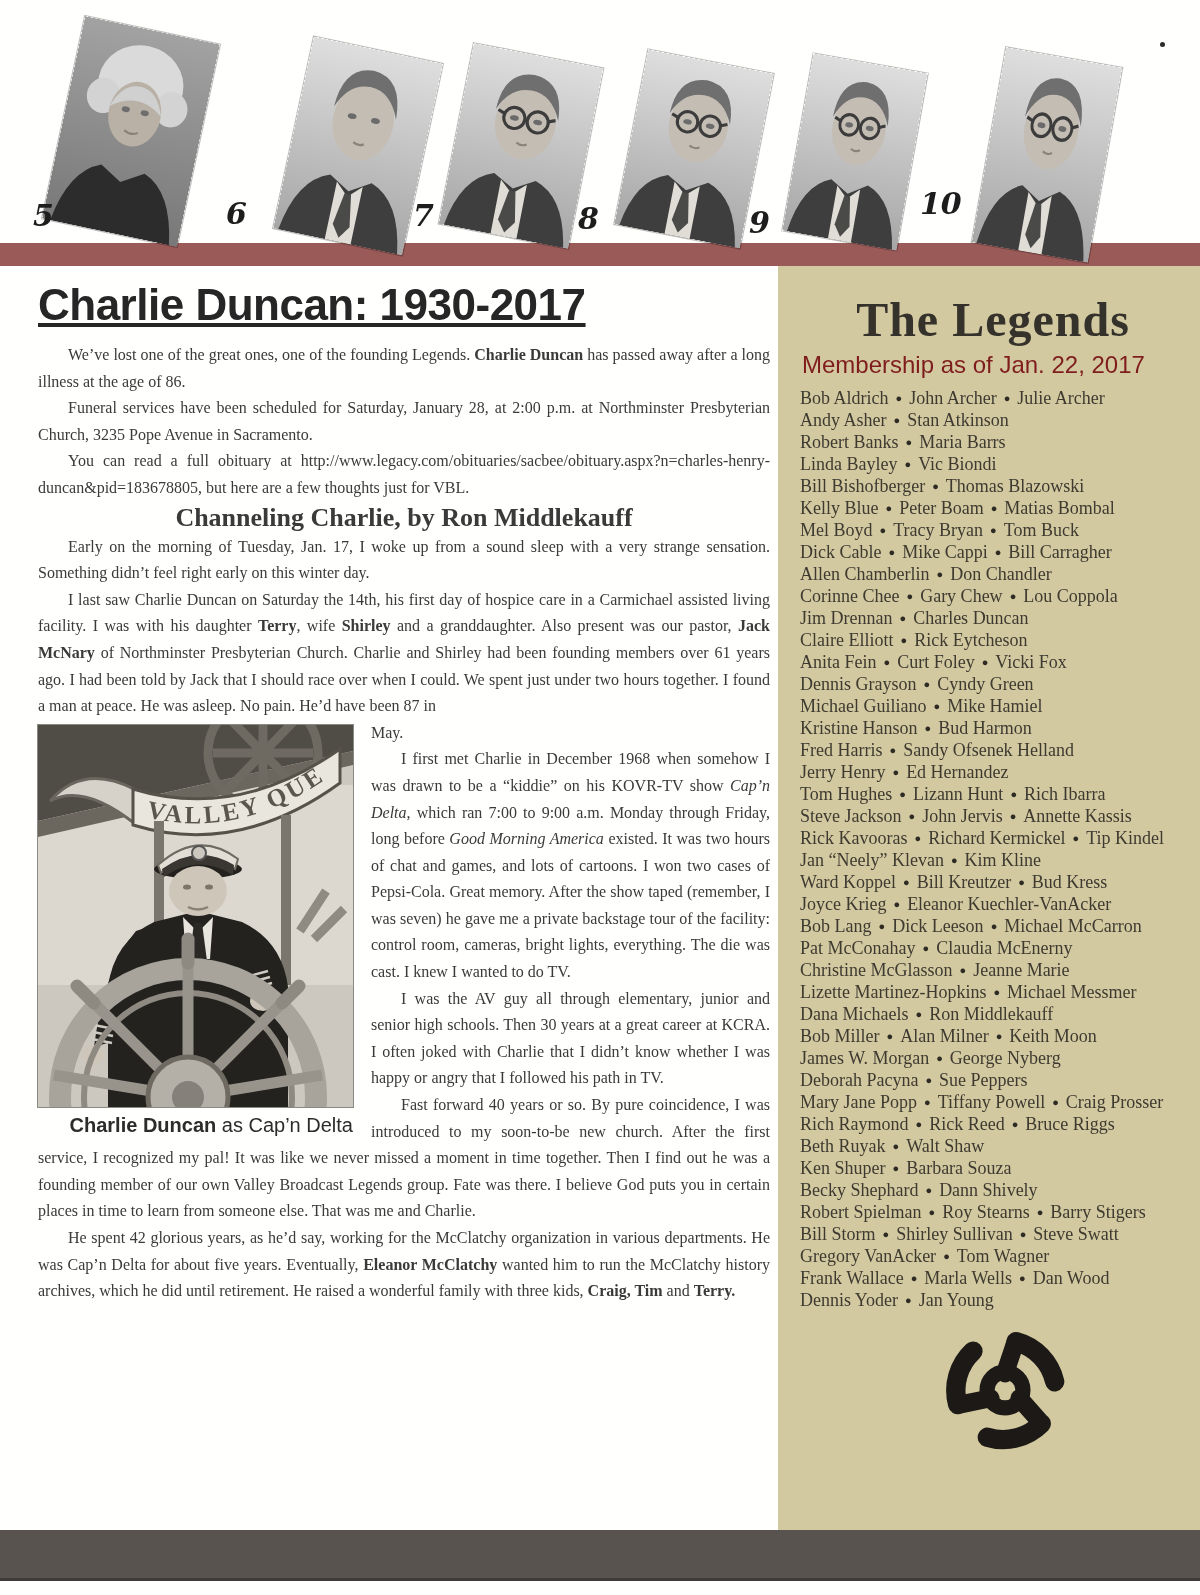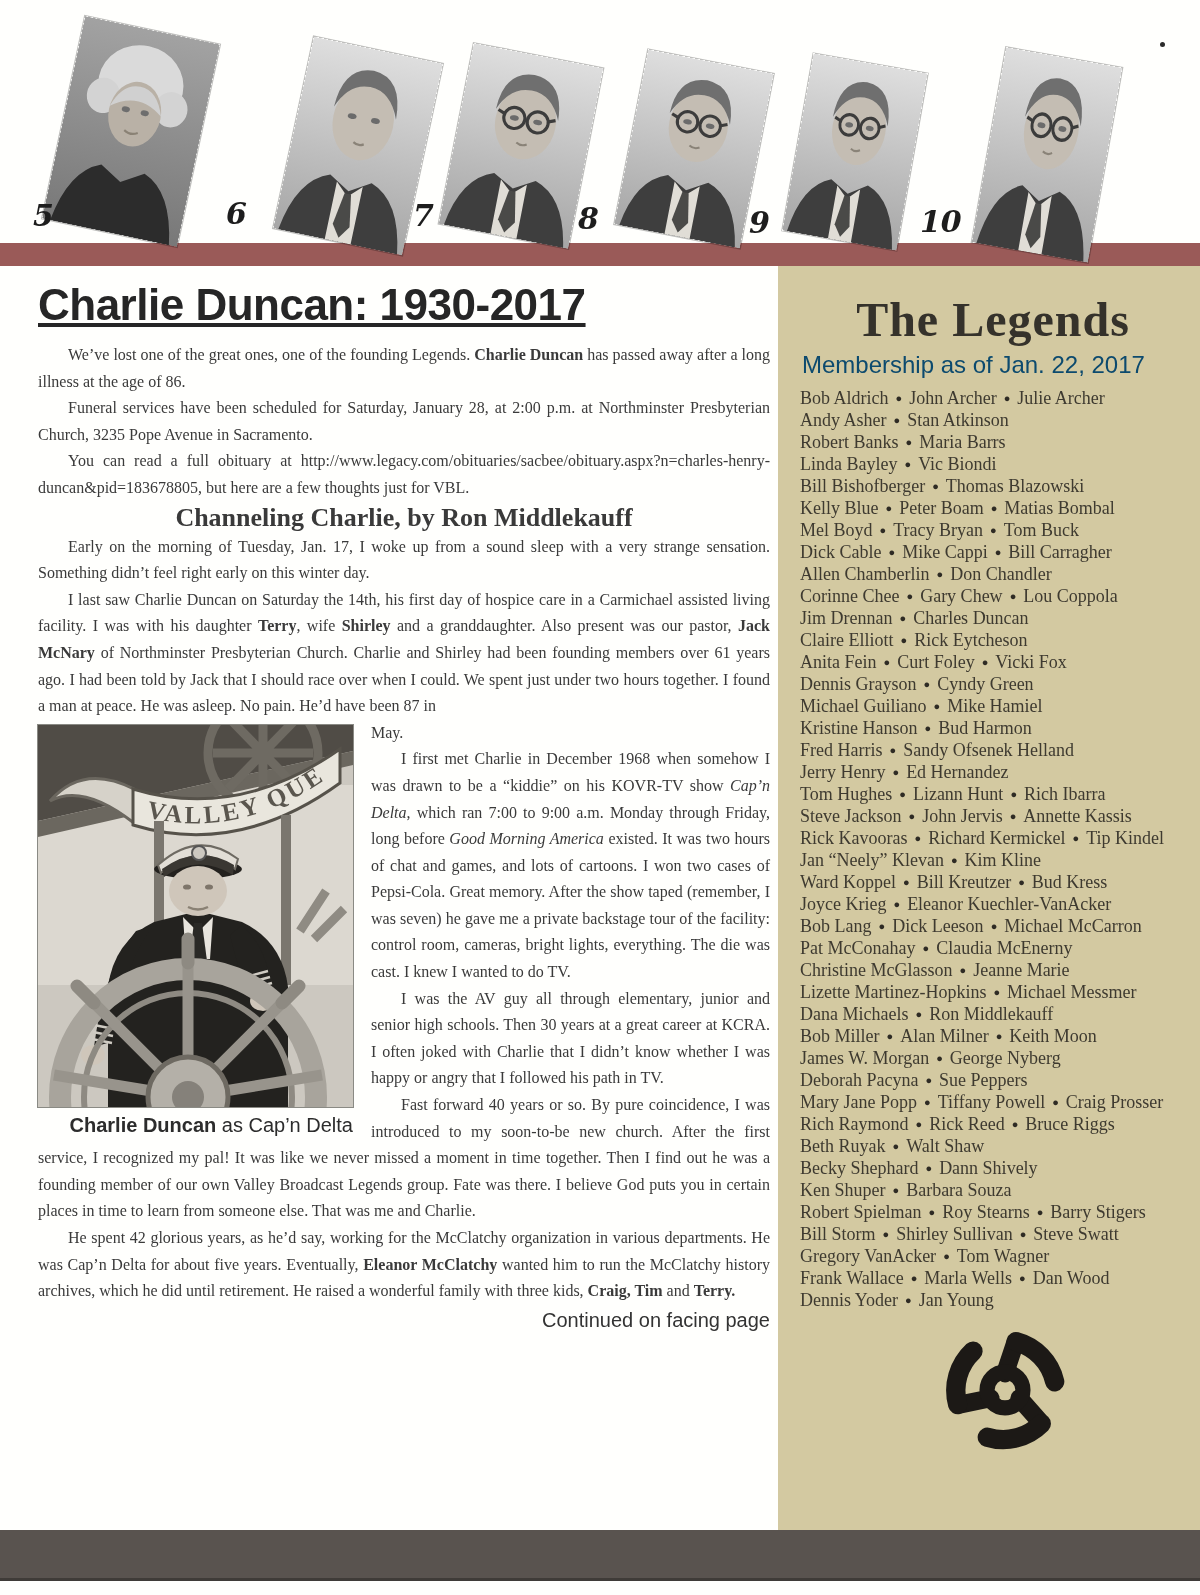--- a/index.html
+++ b/index.html
@@ -29,21 +29,21 @@
   .capn-caption{margin-top:7px;text-align:right;font:400 20px "Liberation Sans",sans-serif;color:#2c2c2c;}
   .capn-caption b{font-weight:700;}
   .continued{margin-top:4px;text-align:right;font:400 20px "Liberation Sans",sans-serif;color:#333;}
 
   
   .sidebar{position:absolute;left:778px;top:266px;width:422px;height:1264px;box-sizing:border-box;
            background:var(--sidebar-tan,#d3c9a1);padding:24px 14px 0 22px;overflow:hidden;z-index:2;
            color:var(--sidebar-ink,#3e3a30);}
   .sidebar-title{margin:2px 0 4px 0;text-align:center;font:700 48px "Liberation Serif",serif;
                  color:#35322b;letter-spacing:1px;}
-  .membership{margin:0 0 8px 2px;font:400 24px "Liberation Sans",sans-serif;color:#0c4a6e;}
+  .membership{margin:0 0 8px 2px;font:400 24px "Liberation Sans",sans-serif;color:#7f1d1d;}
   .member-line{font-size:18px;line-height:22px;white-space:nowrap;}
   .member-line .dot{display:inline-block;margin:0 7px;font-size:11px;vertical-align:2px;color:#2e2b24;}
   .adapter{width:140px;height:138px;margin:10px auto 0 auto;transform:translateX(12px);}
   .adapter svg{display:block;width:100%;height:100%;}
 
   
   .footer-bar{position:absolute;left:0;top:1530px;width:1200px;height:48px;
               background:var(--footer-gray,#59534f);border-bottom:3px solid #3f3b38;z-index:5;}
 
   .defs-holder{position:absolute;width:0;height:0;overflow:hidden;}
@@ -126,21 +126,21 @@
     <div class="headshot" style="left:988px;top:56px;width:118px;height:198px;transform:rotate(10deg);">
       <svg preserveAspectRatio="none" viewBox="0 0 100 140">
           <use href="#sym-man-glasses"></use>
         </svg>
     </div>
     <span class="photo-num" style="left:33px;top:198px;">5</span>
     <span class="photo-num" style="left:226px;top:196px;">6</span>
     <span class="photo-num" style="left:413px;top:198px;">7</span>
     <span class="photo-num" style="left:578px;top:201px;">8</span>
     <span class="photo-num" style="left:749px;top:205px;">9</span>
-    <span class="photo-num" style="left:920px;top:204px;">10</span>
+    <span class="photo-num" style="left:920px;top:186px;">10</span>
     <span class="speck"></span>
   </div>
 
   <div class="band"></div>
 
   <div class="main-col">
     <h1 class="article-title">Charlie Duncan: 1930-2017</h1>
     <p><span>We’ve lost one of the great ones, one of the founding Legends. </span><b>Charlie Duncan</b><span> has passed away after a long illness at the age of 86.</span></p>
     <p><span>Funeral services have been scheduled for Saturday, January 28, at 2:00 p.m. at Northminster Presbyterian Church, 3235 Pope Avenue in Sacramento.</span></p>
     <p class="url-par"><span>You can read a full obituary at http://www.legacy.com/obituaries/sacbee/obituary.aspx?n=charles-henry-duncan&amp;pid=183678805, but here are a few thoughts just for VBL.</span></p>
@@ -202,21 +202,20 @@
         </svg>
       </div>
       <figcaption class="capn-caption"><b>Charlie Duncan</b><span> as Cap’n Delta</span></figcaption>
     </figure>
 
     <p class="noindent"><span>May.</span></p>
     <p><span>I first met Charlie in December 1968 when somehow I was drawn to be a “kiddie” on his KOVR-TV show </span><i>Cap’n Delta</i><span>, which ran 7:00 to 9:00 a.m. Monday through Friday, long before </span><i>Good Morning America</i><span> existed. It was two hours of chat and games, and lots of cartoons. I won two cases of Pepsi-Cola. Great memory. After the show taped (remember, I was seven) he gave me a private backstage tour of the facility: control room, cameras, bright lights, everything. The die was cast. I knew I wanted to do TV.</span></p>
     <p><span>I was the AV guy all through elementary, junior and senior high schools. Then 30 years at a great career at KCRA. I often joked with Charlie that I didn’t know whether I was happy or angry that I followed his path in TV.</span></p>
     <p><span>Fast forward 40 years or so. By pure coincidence, I was introduced to my soon-to-be new church. After the first service, I recognized my pal! It was like we never missed a moment in time together. Then I find out he was a founding member of our own Valley Broadcast Legends group. Fate was there. I believe God puts you in certain places in time to learn from someone else. That was me and Charlie.</span></p>
     <p><span>He spent 42 glorious years, as he’d say, working for the McClatchy organization in various departments. He was Cap’n Delta for about five years. Eventually, </span><b>Eleanor McClatchy</b><span> wanted him to run the McClatchy history archives, which he did until retirement. He raised a wonderful family with three kids, </span><b>Craig, Tim</b><span> and </span><b>Terry.</b></p>
-    <div class="continued">Continued on  facing page</div>
   </div>
 
   <div class="sidebar">
     <h2 class="sidebar-title">The Legends</h2>
     <div class="membership">Membership as of Jan. 22, 2017</div>
     <div class="member-list">
         <div class="member-line"><span>Bob Aldrich</span><span class="dot">●</span><span>John Archer</span><span class="dot">●</span><span>Julie Archer</span></div>
         <div class="member-line"><span>Andy Asher</span><span class="dot">●</span><span>Stan Atkinson</span></div>
         <div class="member-line"><span>Robert Banks</span><span class="dot">●</span><span>Maria Barrs</span></div>
         <div class="member-line"><span>Linda Bayley</span><span class="dot">●</span><span>Vic Biondi</span></div>
@@ -244,22 +243,22 @@
         <div class="member-line"><span>Pat McConahay</span><span class="dot">●</span><span>Claudia McEnerny</span></div>
         <div class="member-line"><span>Christine McGlasson</span><span class="dot">●</span><span>Jeanne Marie</span></div>
         <div class="member-line"><span>Lizette Martinez-Hopkins</span><span class="dot">●</span><span>Michael Messmer</span></div>
         <div class="member-line"><span>Dana Michaels</span><span class="dot">●</span><span>Ron Middlekauff</span></div>
         <div class="member-line"><span>Bob Miller</span><span class="dot">●</span><span>Alan Milner</span><span class="dot">●</span><span>Keith Moon</span></div>
         <div class="member-line"><span>James W. Morgan</span><span class="dot">●</span><span>George Nyberg</span></div>
         <div class="member-line"><span>Deborah Pacyna</span><span class="dot">●</span><span>Sue Peppers</span></div>
         <div class="member-line"><span>Mary Jane Popp</span><span class="dot">●</span><span>Tiffany Powell</span><span class="dot">●</span><span>Craig Prosser</span></div>
         <div class="member-line"><span>Rich Raymond</span><span class="dot">●</span><span>Rick Reed</span><span class="dot">●</span><span>Bruce Riggs</span></div>
         <div class="member-line"><span>Beth Ruyak</span><span class="dot">●</span><span>Walt Shaw</span></div>
+        <div class="member-line"><span>Ken Shuper</span><span class="dot">●</span><span>Barbara Souza</span></div>
         <div class="member-line"><span>Becky Shephard</span><span class="dot">●</span><span>Dann Shively</span></div>
-        <div class="member-line"><span>Ken Shuper</span><span class="dot">●</span><span>Barbara Souza</span></div>
         <div class="member-line"><span>Robert Spielman</span><span class="dot">●</span><span>Roy Stearns</span><span class="dot">●</span><span>Barry Stigers</span></div>
         <div class="member-line"><span>Bill Storm</span><span class="dot">●</span><span>Shirley Sullivan</span><span class="dot">●</span><span>Steve Swatt</span></div>
         <div class="member-line"><span>Gregory VanAcker</span><span class="dot">●</span><span>Tom Wagner</span></div>
         <div class="member-line"><span>Frank Wallace</span><span class="dot">●</span><span>Marla Wells</span><span class="dot">●</span><span>Dan Wood</span></div>
         <div class="member-line"><span>Dennis Yoder</span><span class="dot">●</span><span>Jan Young</span></div>
       </div>
     <div class="adapter">
       <svg viewBox="0 0 100 100">
         <g stroke="#1c1916" fill="none" stroke-linecap="round">
           <g>

